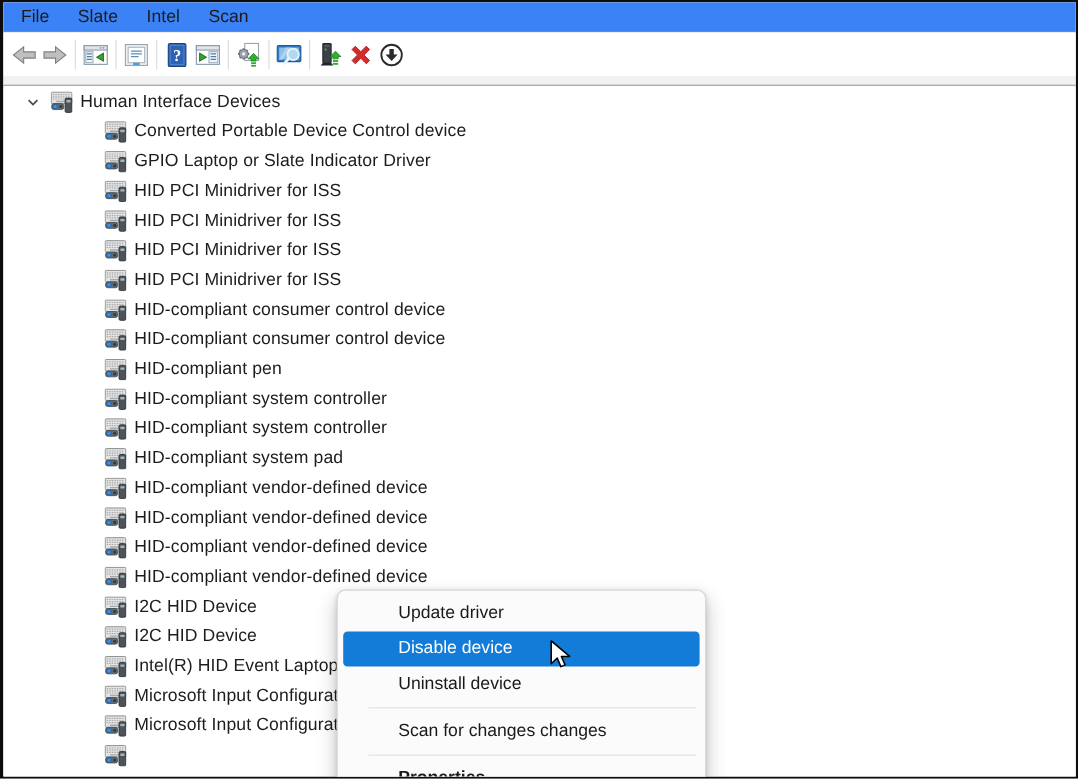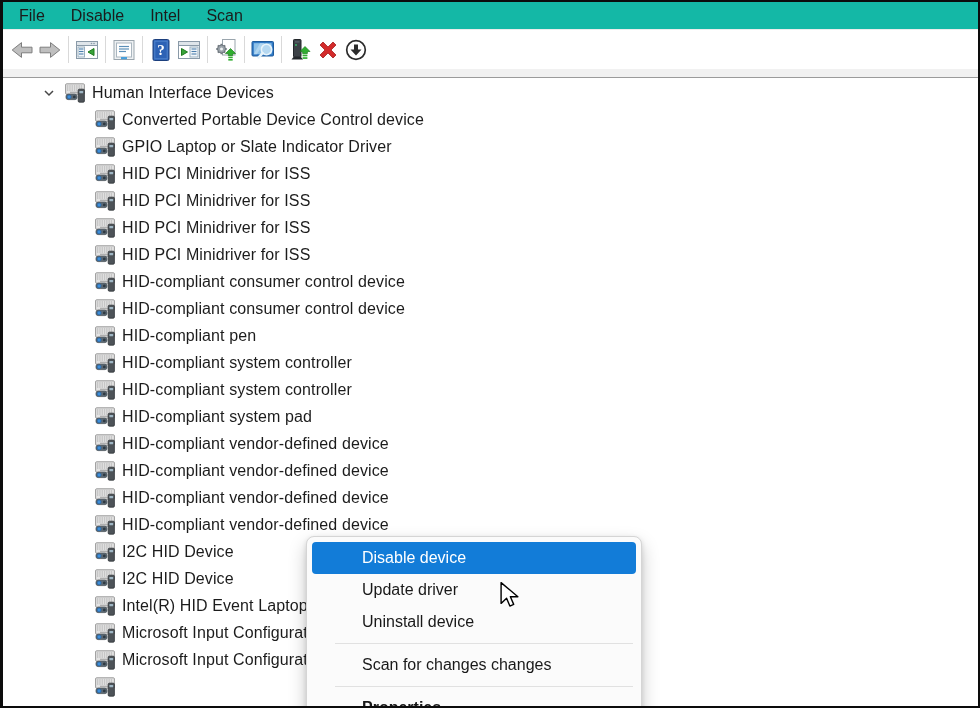--- a/index.html
+++ b/index.html
@@ -7,42 +7,42 @@
   body { font-family:"Liberation Sans", sans-serif; }
 
   .frame {
     position:relative; width:980px; height:708px; background:#fff;
     border:2px solid #0c0c0c; border-left-width:3px; overflow:hidden;
   }
 
   
   .menubar {
     height:28px; display:flex; align-items:center;
-    padding-left:3px; border-bottom:1px solid #ececec; background:#14b8a6;
+    padding-left:3px; border-bottom:1px solid #ececec; background:#3b82f6;
   }
   .menubar-item {
     font-size:16px; color:#1b1b1b; padding:3px 13px; cursor:default;
   }
 
   
   .toolbar {
     height:39px; display:flex; align-items:center; padding-left:5px; background:#fff;
   }
   .tbtn {
     width:28px; height:28px; display:flex; align-items:center; justify-content:center;
     background:transparent; border:none;
   }
   .tbtn svg { width:24px; height:24px; }
   .tsep { width:1px; height:27px; background:#d9d9d9; margin:0 4px; }
   .toolbar-strip { height:9px; background:#f1f1f1; border-bottom:1px solid #9b9b9b; }
 
   
   .content { position:relative; height:628px; background:#fff; }
   .trow { height:27px; display:flex; align-items:center; margin-top:0; }
-  .trow.parent { padding-left:38px; margin-top:1px; }
+  .trow.parent { padding-left:19px; margin-top:1px; }
   .trow.child  { padding-left:90px; }
   .chevron { width:16px; height:16px; display:flex; align-items:center; justify-content:center; margin-right:6px; }
   .rowline { display:inline-flex; align-items:center; padding:2px 7px 2px 2px; border-radius:0; }
   .trow.selected .rowline { background:var(--selection,#cce8ff); }
   .hid-icon { width:20px; height:20px; flex:0 0 20px; }
   .tlabel { font-size:16px; color:#1c1c1c; margin-left:7px; white-space:nowrap; letter-spacing:0.1px; }
 
   
   .context-menu {
     position:absolute; left:303px; top:457px; width:336px; z-index:10;
@@ -65,21 +65,21 @@
   
   .cursor { position:absolute; left:495px; top:503px; z-index:30; }
 </style>
 </head>
 <body>
 
 <div class="frame">
 
   <div class="menubar">
     <div class="menubar-item">File</div>
-    <div class="menubar-item">Disable</div>
+    <div class="menubar-item">Slate</div>
     <div class="menubar-item">Intel</div>
     <div class="menubar-item">Scan</div>
   </div>
 
   <div class="toolbar">
     <button class="tbtn">
       <svg viewBox="0 0 24 24">
           <path d="M22 9.2 H11.5 V4.6 L2.2 12 L11.5 19.4 V14.8 H22 Z" fill="#bfbfbf" stroke="#7e7e7e" stroke-width="1"></path>
         </svg>
     </button>
@@ -657,26 +657,26 @@
               <circle cx="4.1" cy="13.9" r="2" fill="#3f8fd9" stroke="#1f5d9e" stroke-width="0.6"></circle>
               <circle cx="9.3" cy="13.9" r="1.4" fill="#2f3a42"></circle>
             </svg>
             <span class="tlabel"></span>
           </span>
         </div>
       </div>
 
     <div class="context-menu">
 
+        <div class="cm-item">
+          <span class="cm-label">Update driver</span>
+        </div>
+
         <div class="cm-item highlighted">
           <span class="cm-label">Disable device</span>
-        </div>
-
-        <div class="cm-item">
-          <span class="cm-label">Update driver</span>
         </div>
 
         <div class="cm-item">
           <span class="cm-label">Uninstall device</span>
         </div>
 
         <div class="cm-item separator">
           
         </div>
 

